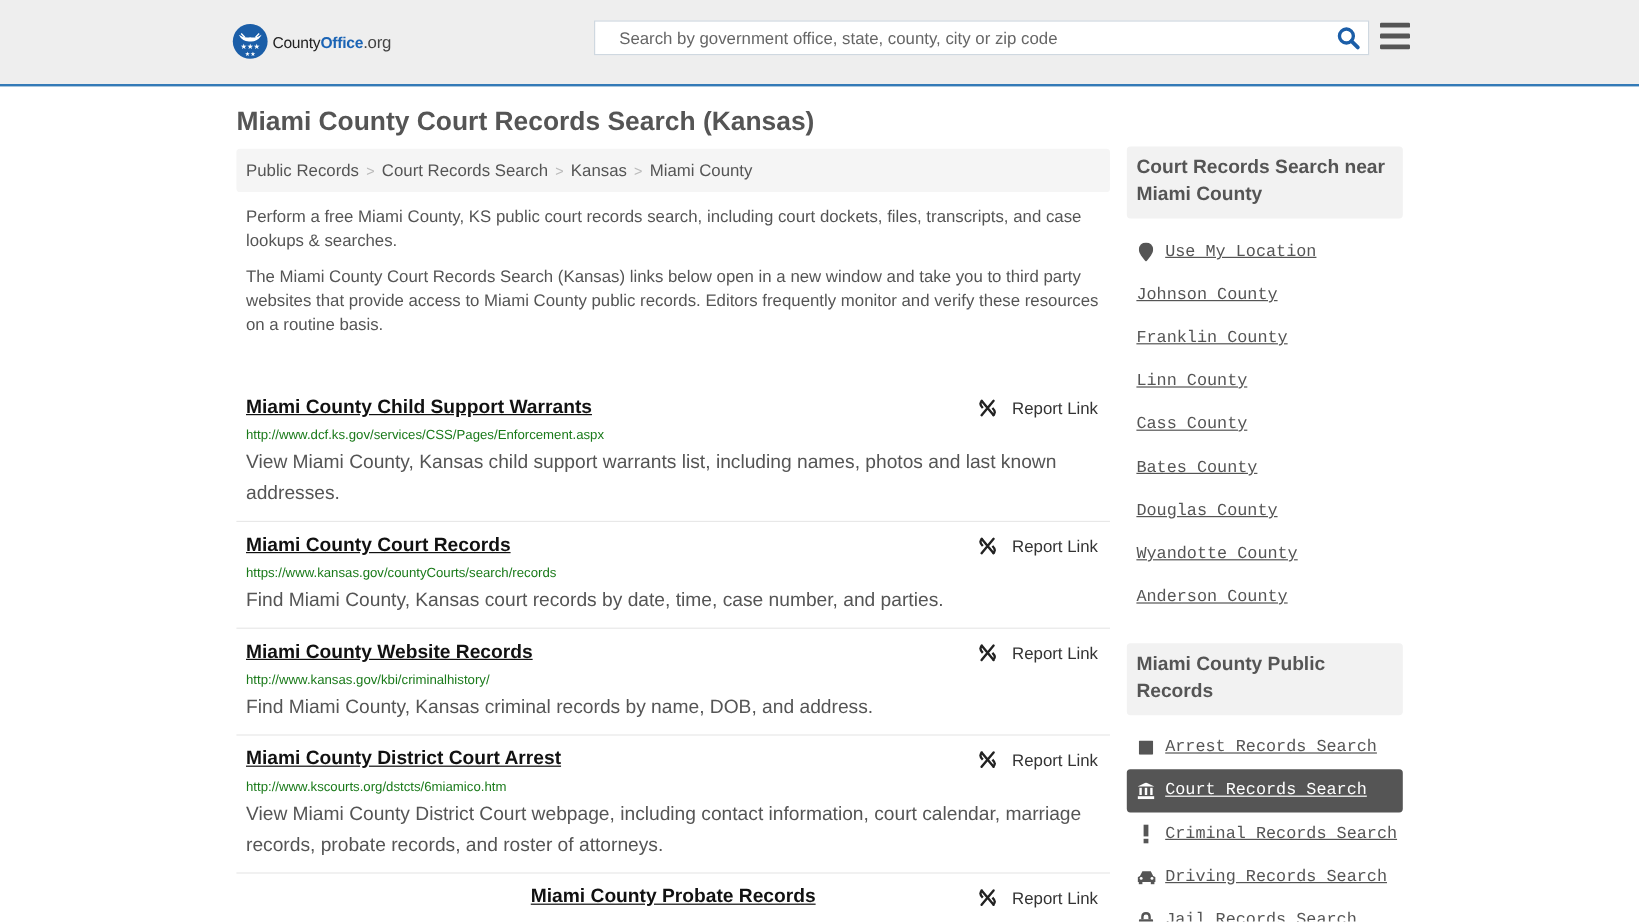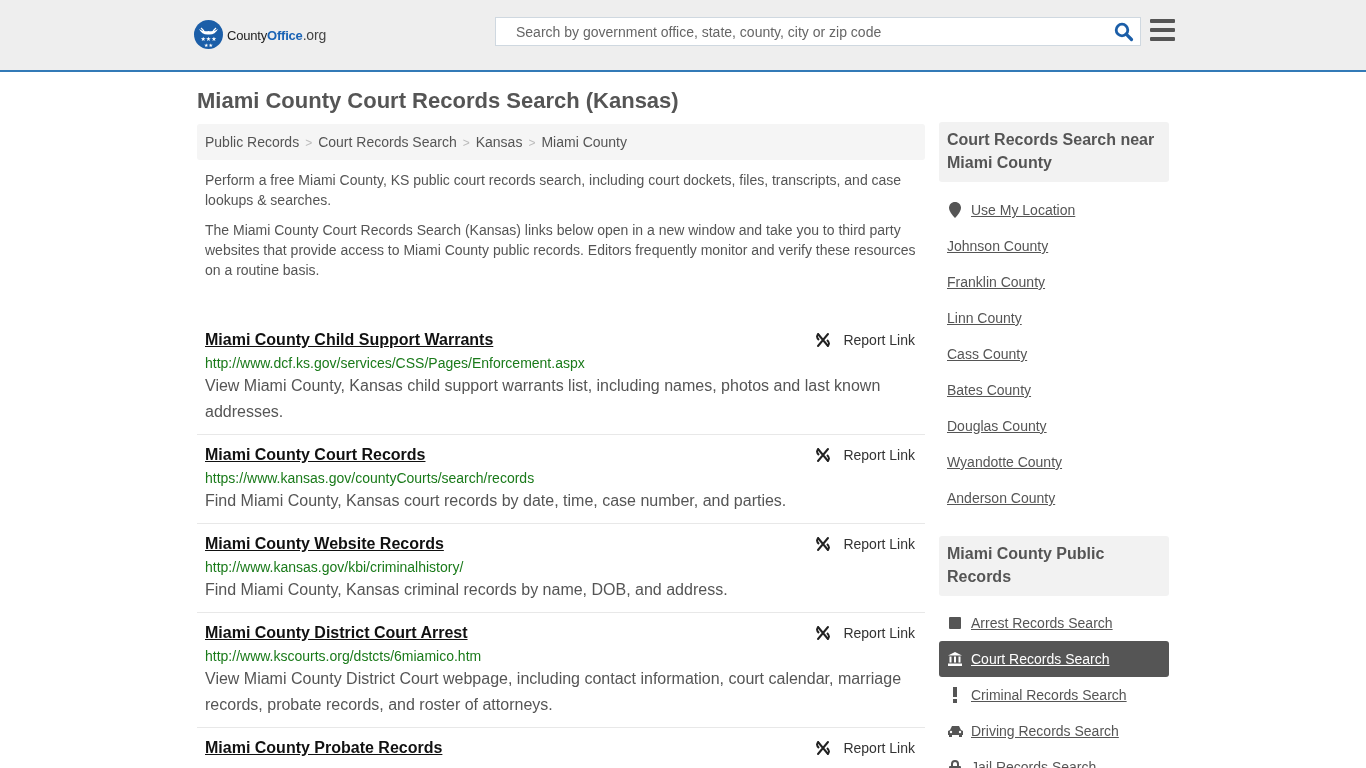--- a/index.html
+++ b/index.html
@@ -36,27 +36,27 @@
   .intro a { color: #222; text-decoration: underline; }
 
   
   .links { position: absolute; left: 197px; top: 326px; width: 728px; }
   .link-item { position: relative; padding: 4px 8px 9px 8px; border-bottom: 1px solid #e8e8e8; }
   .link-item + .link-item { padding-top: 10px; }
   .link-title { font-size: 16px; font-weight: bold; color: #111; text-decoration: underline; display: inline-block; line-height: 20px; }
   .report { position: absolute; right: 10px; top: 6px; display: flex; align-items: center; font-size: 14px; color: #333; cursor: pointer; }
   .link-item + .link-item .report { top: 12px; }
   .report svg { margin-right: 12px; }
-  .link-url { font-size: 14px; color: #1a7a1a; line-height: 20px; margin-top: 3px; display: block; text-decoration: none; }
+  .link-url { font-size: 11px; color: #1a7a1a; line-height: 20px; margin-top: 3px; display: block; text-decoration: none; }
   .link-desc { font-size: 16px; color: #555; line-height: 26px; }
 
   
   .side-box { position: absolute; left: 939px; width: 230px; background: #f2f2f2; border-radius: 3px; padding: 6px 8px 8px 8px; font-size: 16px; font-weight: bold; color: #555; line-height: 23px; }
   .side-list { position: absolute; left: 939px; width: 230px; }
-  .side-item { display: flex; align-items: center; height: 36px; padding-left: 8px; font-size: 14px; }
+  .side-item { display: flex; align-items: center; height: 36px; padding-left: 8px; font-size: 14px; font-family: Liberation Mono, monospace; }
   .side-item a { color: #555; text-decoration: underline; }
   .side-item .ico { width: 16px; height: 16px; margin-right: 8px; display: flex; align-items: center; justify-content: center; color: #555; }
   .side-item.active { background: #555555; border-radius: 3px; }
   .side-item.active a, .side-item.active .ico { color: #fff; }
 </style>
 </head>
 <body>
 
 <div class="header">
   <a class="logo">
@@ -145,21 +145,21 @@
       <svg width="16" height="16" viewBox="0 0 16 16">
           <path d="M3 2 L13 14 M13 2 L3 14" stroke="#222" stroke-width="2" fill="none" stroke-linecap="round"></path>
           <path d="M4 8 Q0 4 4 2 M12 8 Q16 12 12 14" stroke="#222" stroke-width="2" fill="none"></path>
         </svg>
       <span>Report Link</span>
     </span>
     <a class="link-url">http://www.kscourts.org/dstcts/6miamico.htm</a>
     <div class="link-desc">View Miami County District Court webpage, including contact information, court calendar, marriage records, probate records, and roster of attorneys.</div>
   </div>
 
-  <div class="link-item" style="border-bottom:none;">
+  <div class="link-item" style="border-bottom:none;text-align:center;">
     <a class="link-title">Miami County Probate Records</a>
     <span class="report">
       <svg width="16" height="16" viewBox="0 0 16 16">
           <path d="M3 2 L13 14 M13 2 L3 14" stroke="#222" stroke-width="2" fill="none" stroke-linecap="round"></path>
           <path d="M4 8 Q0 4 4 2 M12 8 Q16 12 12 14" stroke="#222" stroke-width="2" fill="none"></path>
         </svg>
       <span>Report Link</span>
     </span>
   </div>
 </div>

